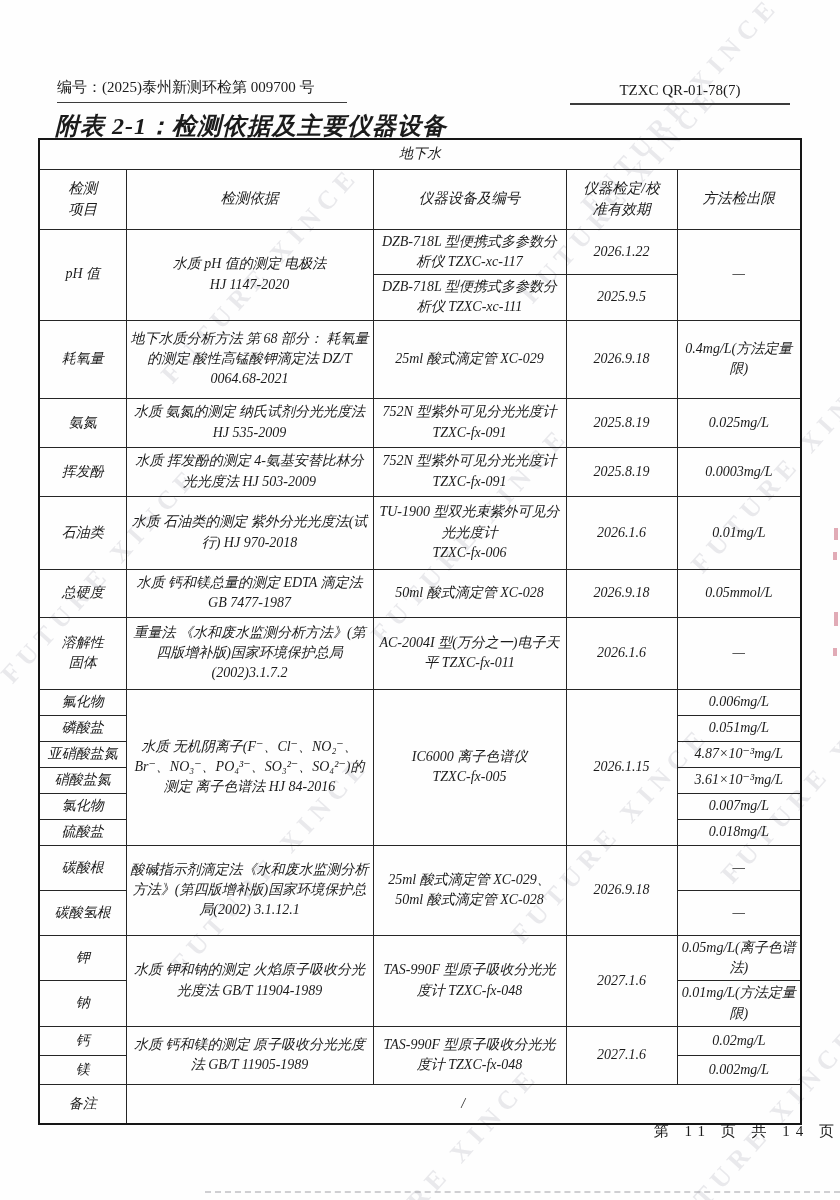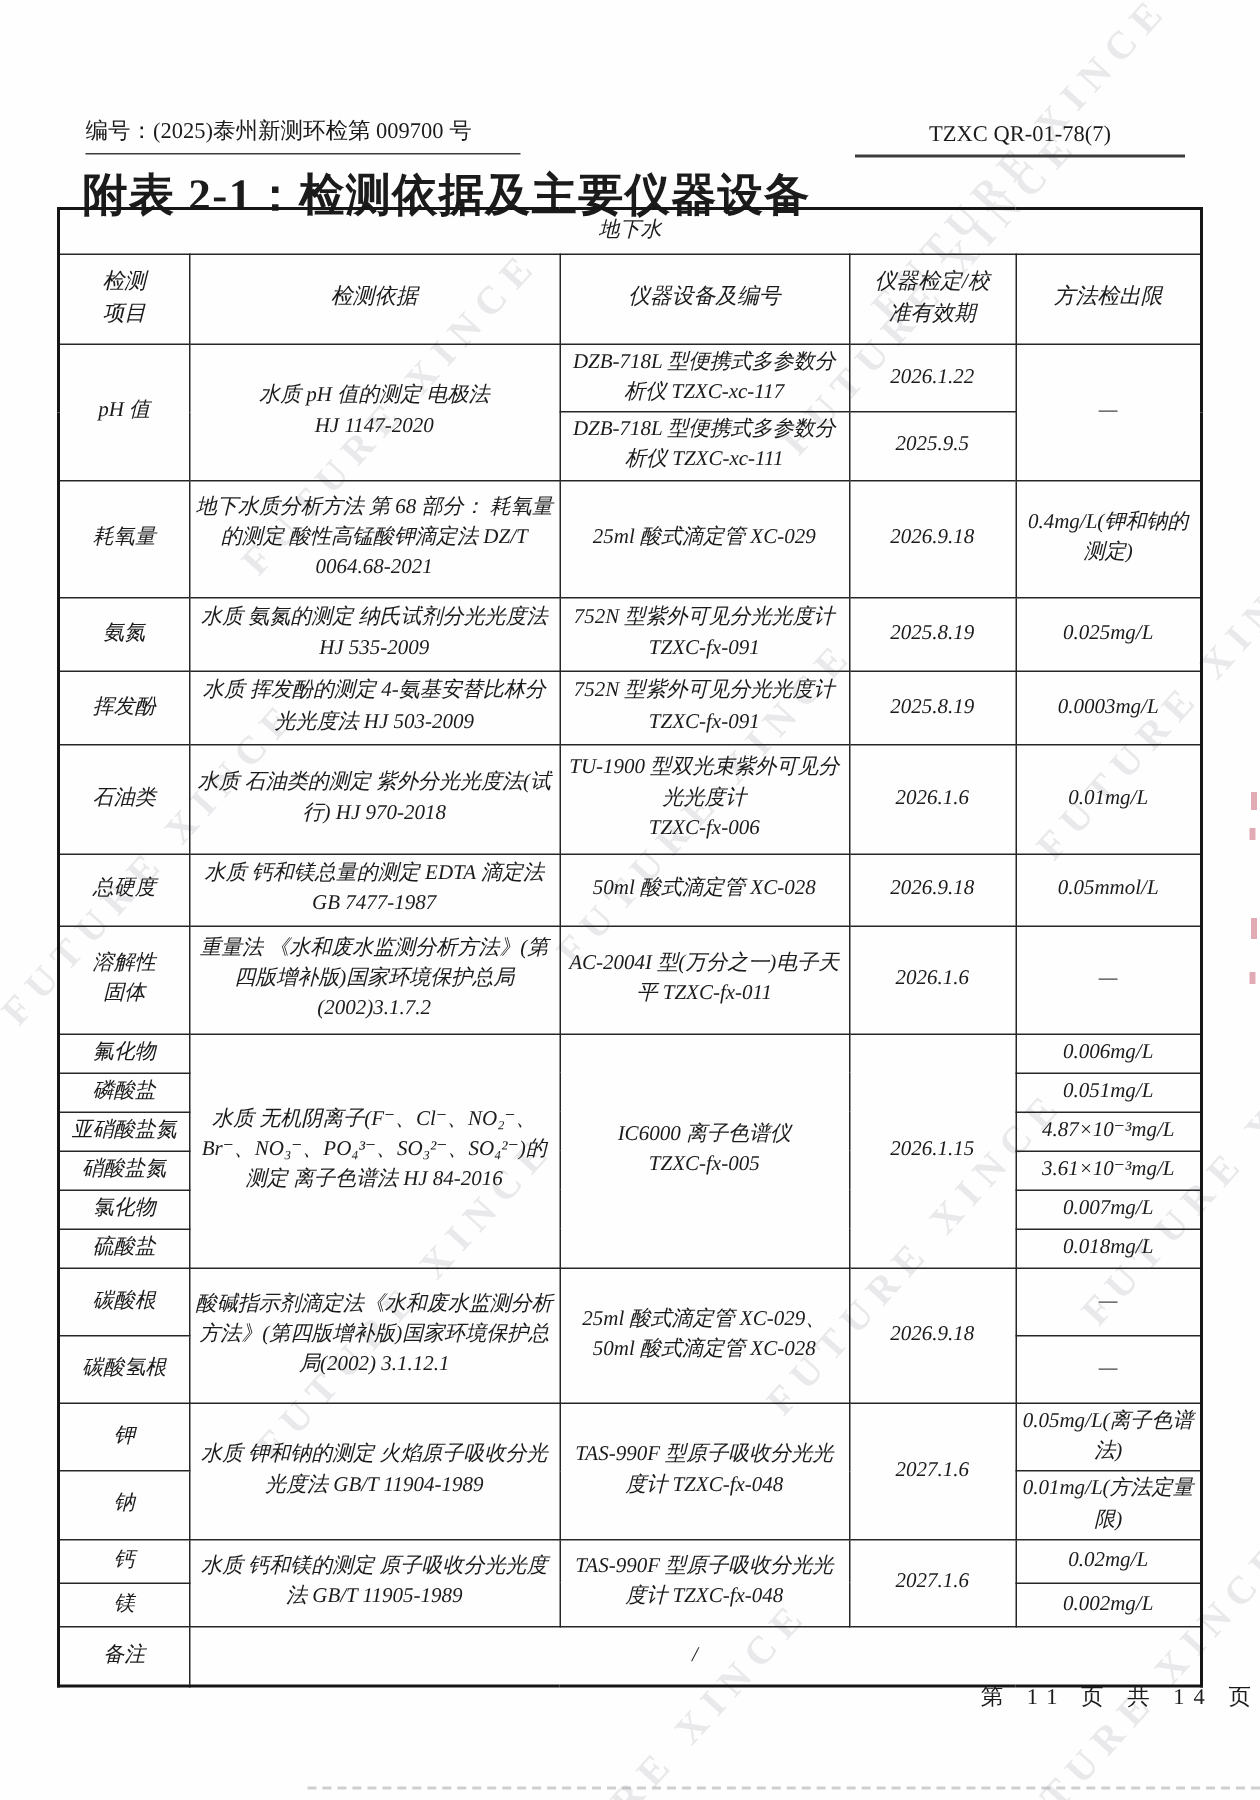--- a/index.html
+++ b/index.html
@@ -9,22 +9,22 @@
     font-family:"Liberation Serif","DejaVu Serif",serif;
   }
   
   .wm{position:absolute;color:#e9e9ec;font-size:26px;letter-spacing:7px;
       white-space:nowrap;transform:rotate(-48deg);pointer-events:none;font-weight:bold;}
   
   .doc-number{position:absolute;left:57px;top:78px;font-size:15px;
       border-bottom:1.6px solid #3c3c3c;padding:0 32px 5px 0;}
   .doc-code{position:absolute;right:50px;top:82px;width:220px;font-size:15px;
       border-bottom:2px solid #3c3c3c;padding-bottom:4px;text-align:center;}
-  .page-title{position:absolute;left:55px;top:110px;font-size:30px;font-weight:bold;
-      letter-spacing:1px;}
+  .page-title{position:absolute;left:55px;top:110px;font-size:24px;font-weight:bold;
+      letter-spacing:1px;font-style:italic;}
   
   table.main{position:absolute;left:38px;top:138px;width:762px;
       border-collapse:collapse;table-layout:fixed;border:2.6px solid #161616;font-style:italic;}
   table.main td, table.main th{
       border:1.3px solid #262626;padding:2px 4px;text-align:center;vertical-align:middle;
       font-size:14px;line-height:1.45;font-weight:normal;overflow:hidden;word-break:break-word;}
   table.main th{font-size:14.5px;}
   td.section{text-align:left;font-size:15px;padding-left:7px;font-weight:bold;}
   .pre{white-space:pre-line;margin-top:22px;}
   .footer{position:absolute;left:0;top:1122px;width:100%;text-align:right;
@@ -90,21 +90,21 @@
   <tr style="height:38px">
     <td>DZB-718L 型便携式多参数分析仪 TZXC-xc-111</td>
     <td>2025.9.5</td>
   </tr>
 
   <tr style="height:78px">
     <td>耗氧量</td>
     <td>地下水质分析方法  第 68 部分：  耗氧量的测定  酸性高锰酸钾滴定法 DZ/T 0064.68-2021</td>
     <td>25ml 酸式滴定管 XC-029</td>
     <td>2026.9.18</td>
-    <td>0.4mg/L(钾和钠的测定)</td>
+    <td>0.4mg/L(方法定量限)</td>
   </tr>
 
   <tr style="height:49px">
     <td>氨氮</td>
     <td>水质  氨氮的测定  纳氏试剂分光光度法  HJ 535-2009</td>
     <td>752N 型紫外可见分光光度计 TZXC-fx-091</td>
     <td>2025.8.19</td>
     <td>0.025mg/L</td>
   </tr>
 

